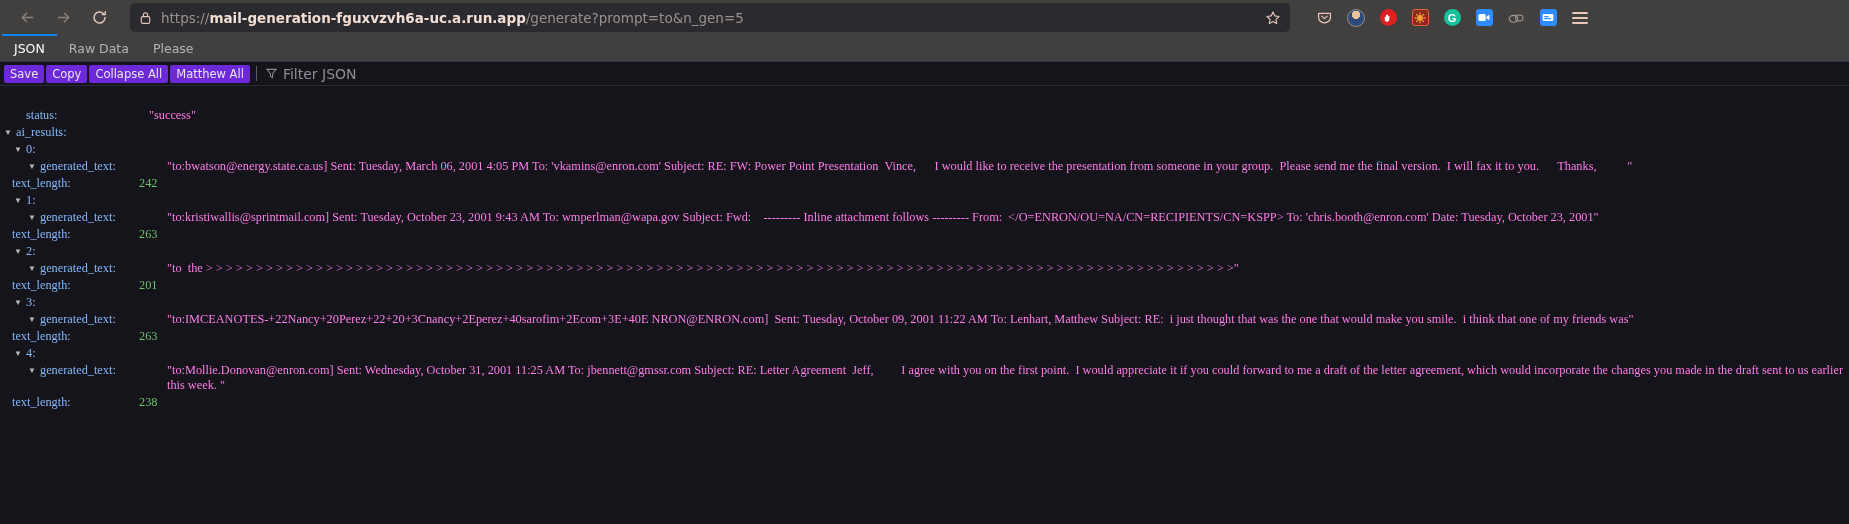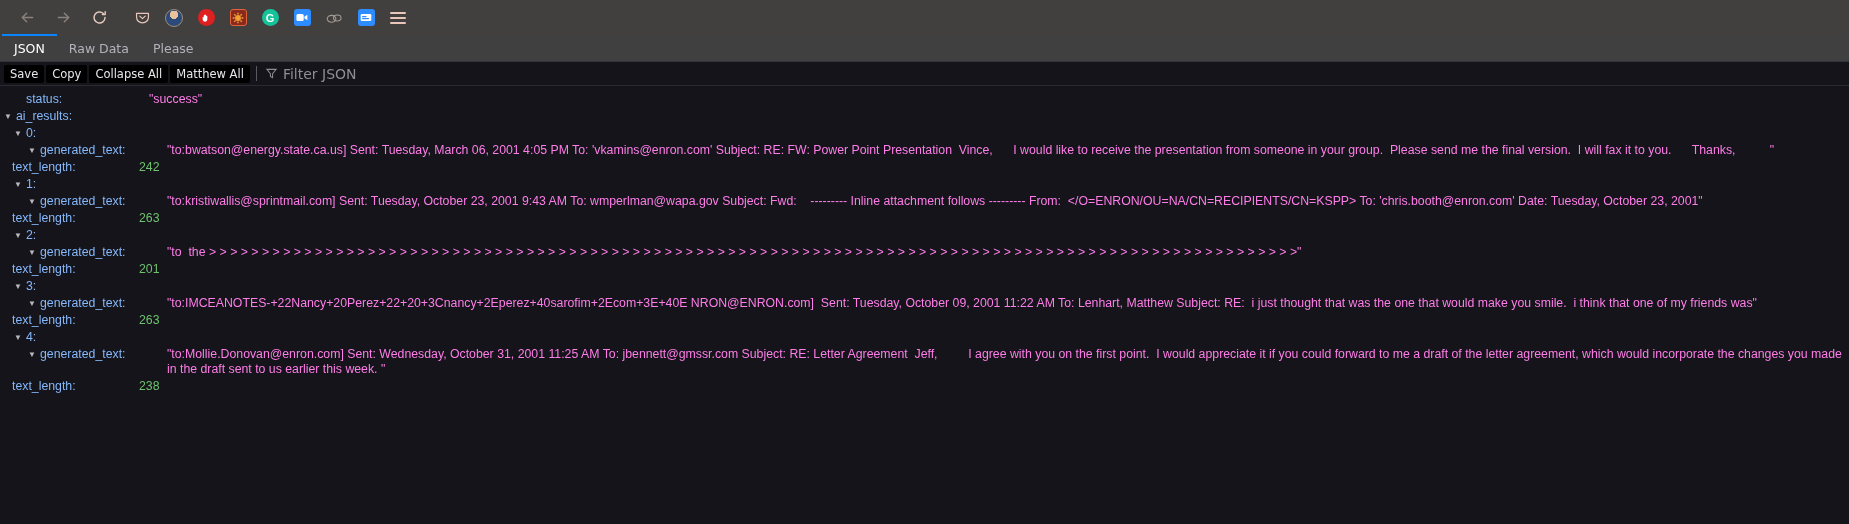--- a/index.html
+++ b/index.html
@@ -94,41 +94,42 @@
     height: 24px;
     background: #14141a;
     display: flex; align-items: center;
     gap: 2px;
     padding: 0 4px;
     border-bottom: 1px solid #2a2a31;
   }
   .tbtn {
     height: 18px;
     padding: 0 6px;
-    background: #000000;
+    background: #6d28d9;
     color: #e8e6eb;
     font-size: 11.5px;
     font-family: "DejaVu Sans", sans-serif;
     display: flex; align-items: center;
     border-radius: 2px;
   }
   .tsep { width: 1px; height: 15px; background: #5a5a62; margin: 0 4px; }
   .filter {
     display:flex; align-items:center; gap:6px;
     color: #8f8d96; font-size: 14px;
     font-family: "DejaVu Sans", sans-serif;
     padding-left: 3px;
   }
 
   .json {
-    font-family: Liberation Sans, sans-serif;
+    font-family: Liberation Serif, serif;
     font-size: 12.3px;
     line-height: 15px;
     color: #e0e0e4;
     padding-top: 5px;
+    margin-top: 16px;
   }
   .row { display: flex; align-items: flex-start; min-height: 15px; padding: 1px 0; }
   .row .twisty {
     width: 10px; flex: 0 0 10px;
     color: #b6b6bc;
     font-size: 8px;
     line-height: 15px;
     text-align: left;
     margin-right: 2px;
   }
@@ -166,20 +167,34 @@
         <path d="M11 5l5 5-5 5"></path>
     </svg>
   </div>
   <div class="navbtn">
     <svg width="17" height="17" viewBox="0 0 20 20" fill="none" stroke="currentColor" stroke-width="1.7" stroke-linecap="round" stroke-linejoin="round">
       <path d="M16.5 10a6.5 6.5 0 1 1-2-4.7"></path>
         <path d="M16.7 3.2v3.3h-3.3"></path>
     </svg>
   </div>
 
+  <div class="urlwrap">
+    <span class="lock">
+      <svg width="13" height="14" viewBox="0 0 14 16" fill="none" stroke="currentColor" stroke-width="1.3">
+        <rect x="2.2" y="6.5" width="9.6" height="7.6" rx="1.4"></rect>
+        <path d="M4.6 6.5V4.4a2.4 2.4 0 0 1 4.8 0v2.1"></path>
+      </svg>
+    </span>
+    <span class="urltext"><span>https://</span><b>mail-generation-fguxvzvh6a-uc.a.run.app</b><span>/generate?prompt=to&amp;n_gen=5</span></span>
+    <span class="star">
+      <svg width="16" height="16" viewBox="0 0 20 20" fill="none" stroke="currentColor" stroke-width="1.4" stroke-linejoin="round">
+        <path d="M10 2.6l2.3 4.8 5.2.7-3.8 3.7.9 5.2-4.6-2.5-4.6 2.5.9-5.2L2.5 8.1l5.2-.7z"></path>
+      </svg>
+    </span>
+  </div>
 
   <div class="ext-bar">
     <div class="ext">
       <svg width="17" height="17" viewBox="0 0 20 20" fill="none" stroke="#e8c7ba" stroke-width="1.4" stroke-linecap="round" stroke-linejoin="round">
         <path d="M3 5.2h14v4.3c0 4-3.1 6.8-7 6.8S3 13.5 3 9.5z"></path>
         <path d="M6.8 8.4L10 11.4l3.2-3"></path>
       </svg>
     </div>
     <div class="ext">
         <span class="avatar"></span>

